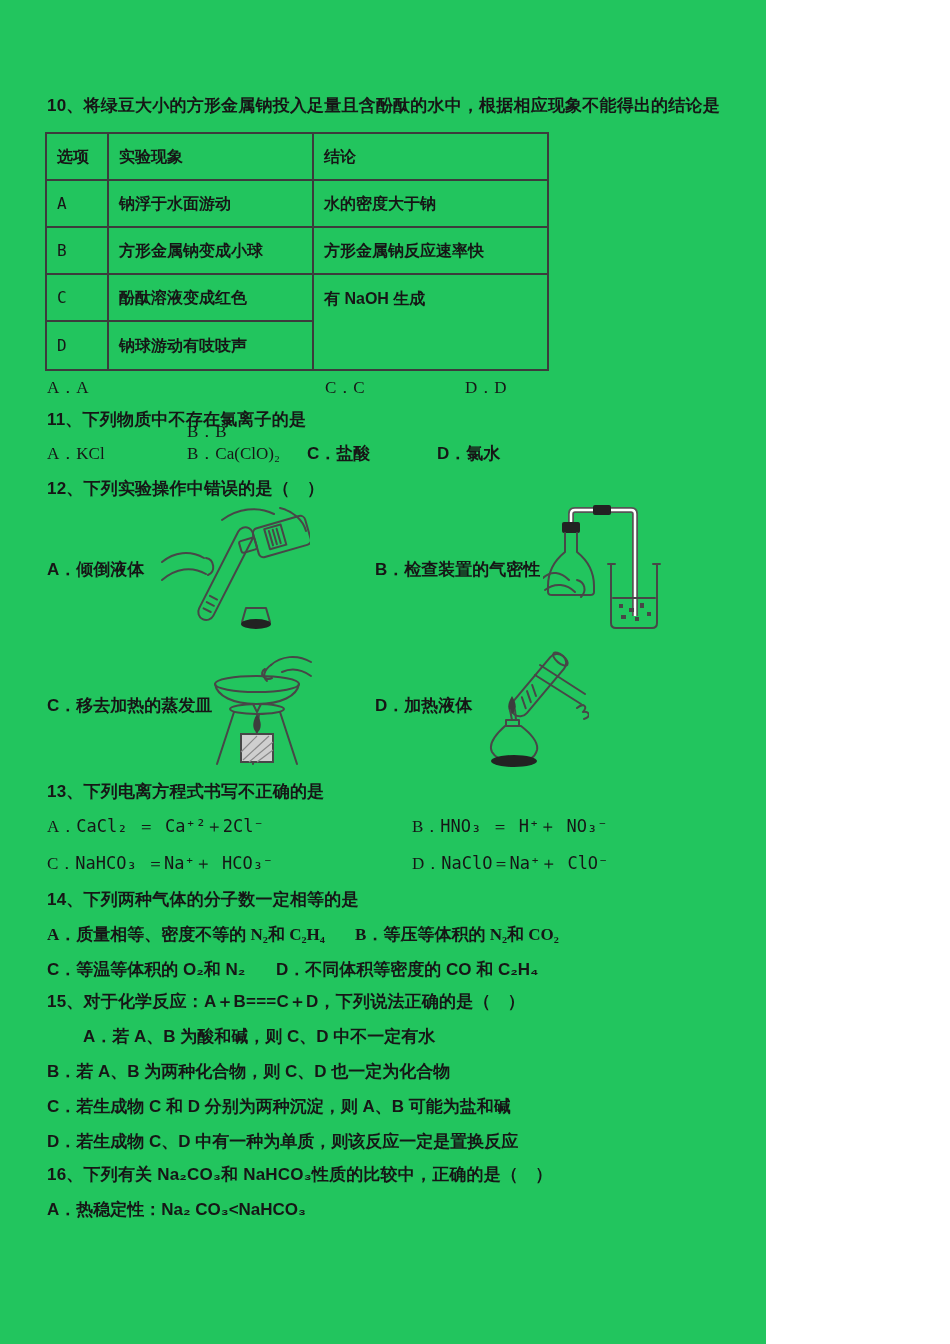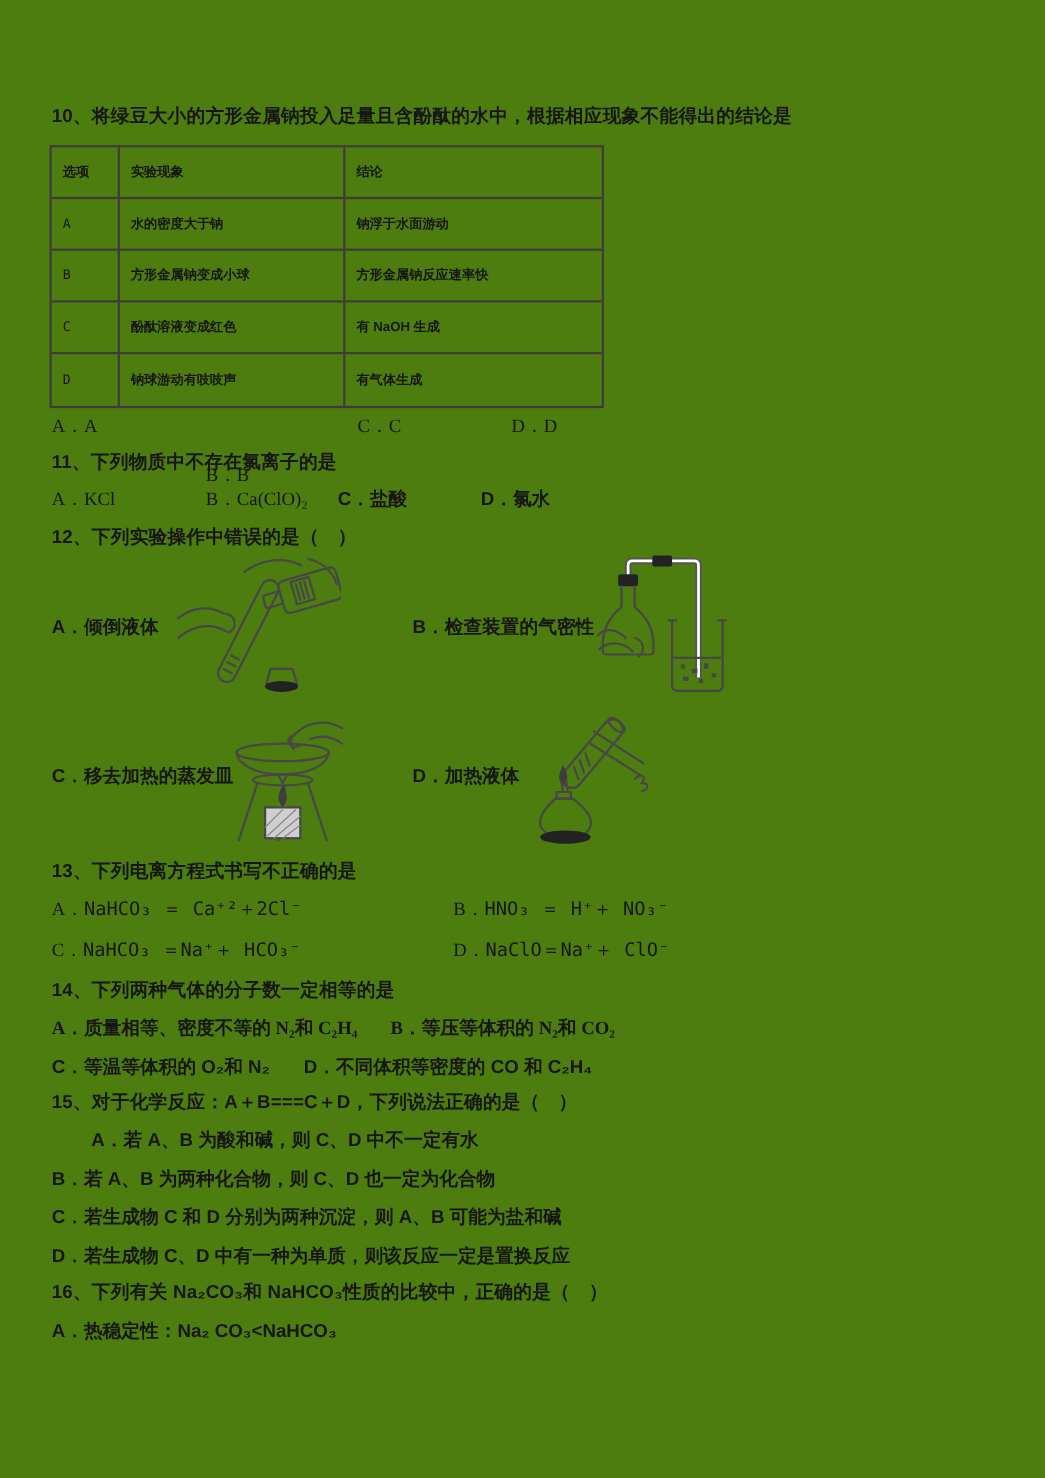--- a/index.html
+++ b/index.html
@@ -1,19 +1,19 @@
 <!DOCTYPE html>
 <html><head>
 <meta charset="utf-8">
 <style>
   html,body{margin:0;padding:0;background:#fff;}
   .page{
     position:relative;
-    width:950px;height:1344px;
-    background:#4d7c0f;
+    width:766px;height:1344px;
+    background:#22c55e;
     color:#161616;
     font-family:"Liberation Sans",sans-serif;
     font-size:17px;
     line-height:23px;
     overflow:hidden;
   }
   .abs{position:absolute;white-space:nowrap;}
   .stem{font-weight:600;letter-spacing:.2px;}
   .latin{font-family:"Liberation Serif",serif;font-weight:normal;}
   .mono{font-family:"DejaVu Sans Mono",monospace;font-weight:normal;}
@@ -24,21 +24,21 @@
     display:grid;
     grid-template-columns:62px 205px 233px;
     grid-auto-rows:47px;
     border:2px solid #3c3c3c;
   }
   .qtable .cell{
     border-right:2px solid #3c3c3c;
     border-bottom:2px solid #3c3c3c;
     display:flex;align-items:center;
     padding-left:10px;
-    font-weight:600;font-size:12px;
+    font-weight:600;font-size:16px;
   }
   .qtable .cell:nth-child(3n){border-right:none;}
   .qtable .cell:nth-last-child(-n+3){border-bottom:none;}
   .qtable .cell.letter{font-family:"DejaVu Sans Mono",monospace;font-weight:normal;}
   
   .tabrow span{position:absolute;top:0;}
   svg{display:block;}
   .sk{stroke:#474747;fill:none;stroke-width:2;stroke-linecap:round;stroke-linejoin:round;}
 </style>
 </head>
@@ -47,34 +47,33 @@
 <div class="page">
 
   <div class="abs stem" style="left:47px;top:94px;">10、将绿豆大小的方形金属钠投入足量且含酚酞的水中，根据相应现象不能得出的结论是</div>
 
   <div class="qtable">
     <div class="cell">选项</div>
     <div class="cell">实验现象</div>
     <div class="cell">结论</div>
 
     <div class="cell letter">A</div>
+    <div class="cell">钠浮于水面游动</div>
     <div class="cell">水的密度大于钠</div>
-    <div class="cell">钠浮于水面游动</div>
 
     <div class="cell letter">B</div>
     <div class="cell">方形金属钠变成小球</div>
     <div class="cell">方形金属钠反应速率快</div>
 
     <div class="cell letter">C</div>
     <div class="cell">酚酞溶液变成红色</div>
     <div class="cell">有 NaOH 生成</div>
 
     <div class="cell letter">D</div>
     <div class="cell">钠球游动有吱吱声</div>
-    <div class="cell">有气体生成</div>
   </div>
 
   <div class="abs tabrow" style="left:47px;top:376px;width:860px;height:24px;">
     <span class="latin" style="left:0;">A．A</span>
     <span class="latin" style="left:140px;margin-top:44px;">B．B</span>
     <span class="latin" style="left:278px;">C．C</span>
     <span class="latin" style="left:418px;">D．D</span>
   </div>
 
   <div class="abs stem" style="left:47px;top:408px;">11、下列物质中不存在氯离子的是</div>
@@ -186,21 +185,21 @@
 
       <path class="sk" d="M33,60 L35,70 M38,60 L39,70" stroke-width="1.6"></path>
       <rect class="sk" x="29" y="70" width="13" height="6"></rect>
       <path class="sk" d="M28,76 Q10,92 15,102 Q21,112 38,112 Q57,112 60,100 Q62,90 44,76 Z"></path>
       <ellipse cx="37" cy="111" rx="23" ry="6" fill="#222"></ellipse>
     </svg>
   </div>
 
   <div class="abs stem" style="left:47px;top:780px;">13、下列电离方程式书写不正确的是</div>
   <div class="abs" style="left:47px;top:815px;">
-    <span class="latin">A．</span><span class="mono">NaHCO₃ ＝ Ca⁺²＋2Cl⁻</span>
+    <span class="latin">A．</span><span class="mono">CaCl₂ ＝ Ca⁺²＋2Cl⁻</span>
   </div>
   <div class="abs" style="left:412px;top:815px;">
     <span class="latin">B．</span><span class="mono">HNO₃ ＝ H⁺＋ NO₃⁻</span>
   </div>
   <div class="abs" style="left:47px;top:852px;">
     <span class="latin">C．</span><span class="mono">NaHCO₃ ＝Na⁺＋ HCO₃⁻</span>
   </div>
   <div class="abs" style="left:412px;top:852px;">
     <span class="latin">D．</span><span class="mono">NaClO＝Na⁺＋ ClO⁻</span>
   </div>

